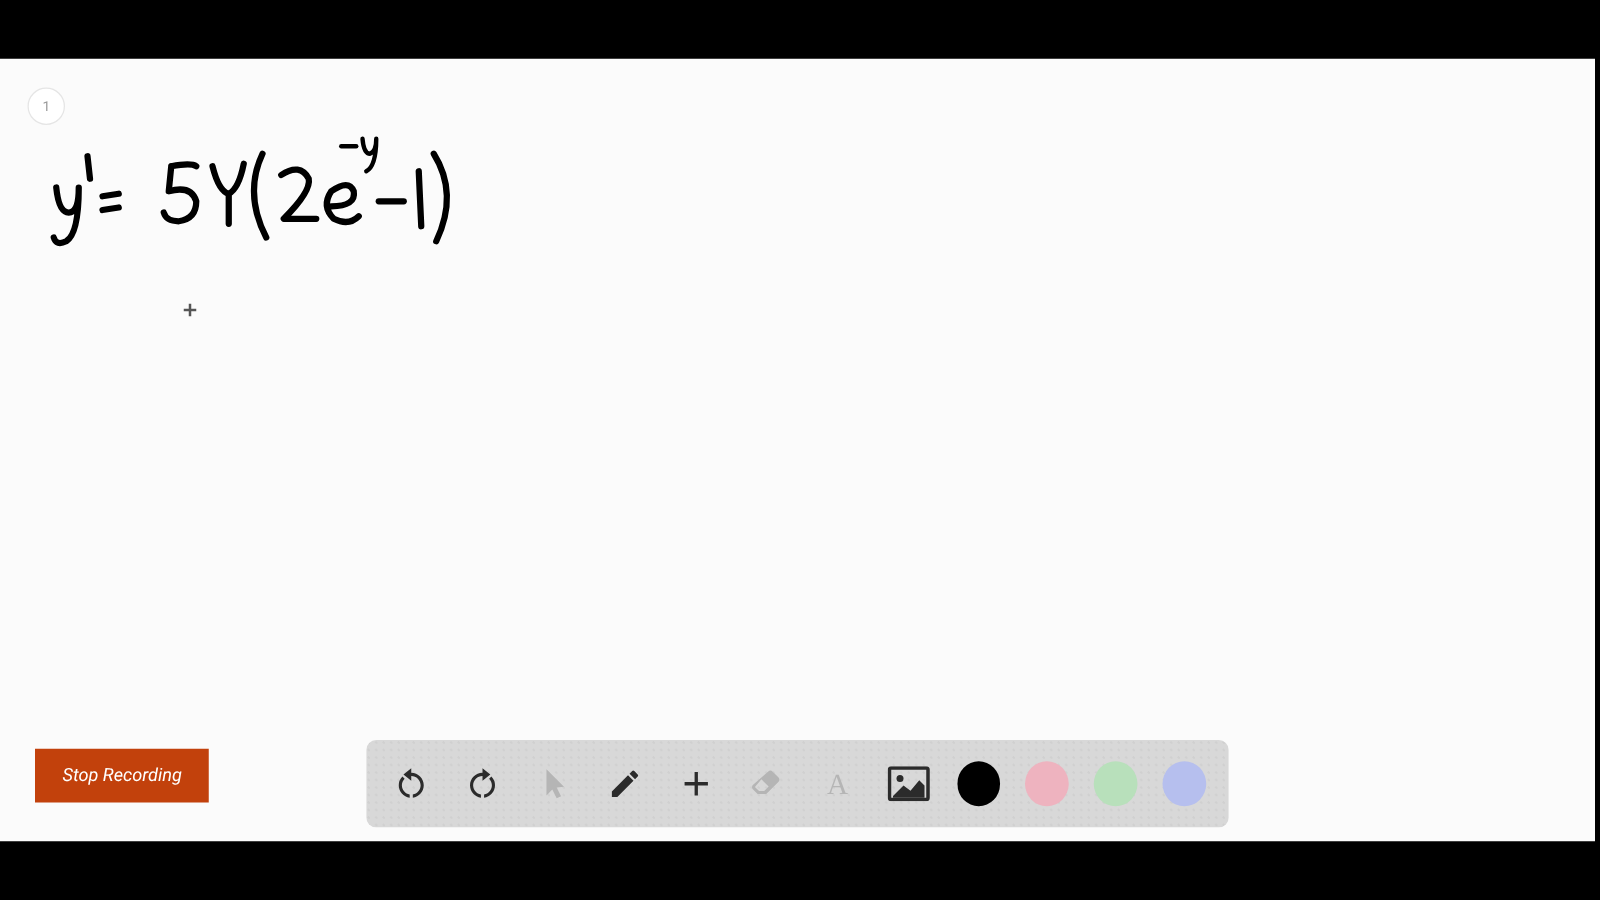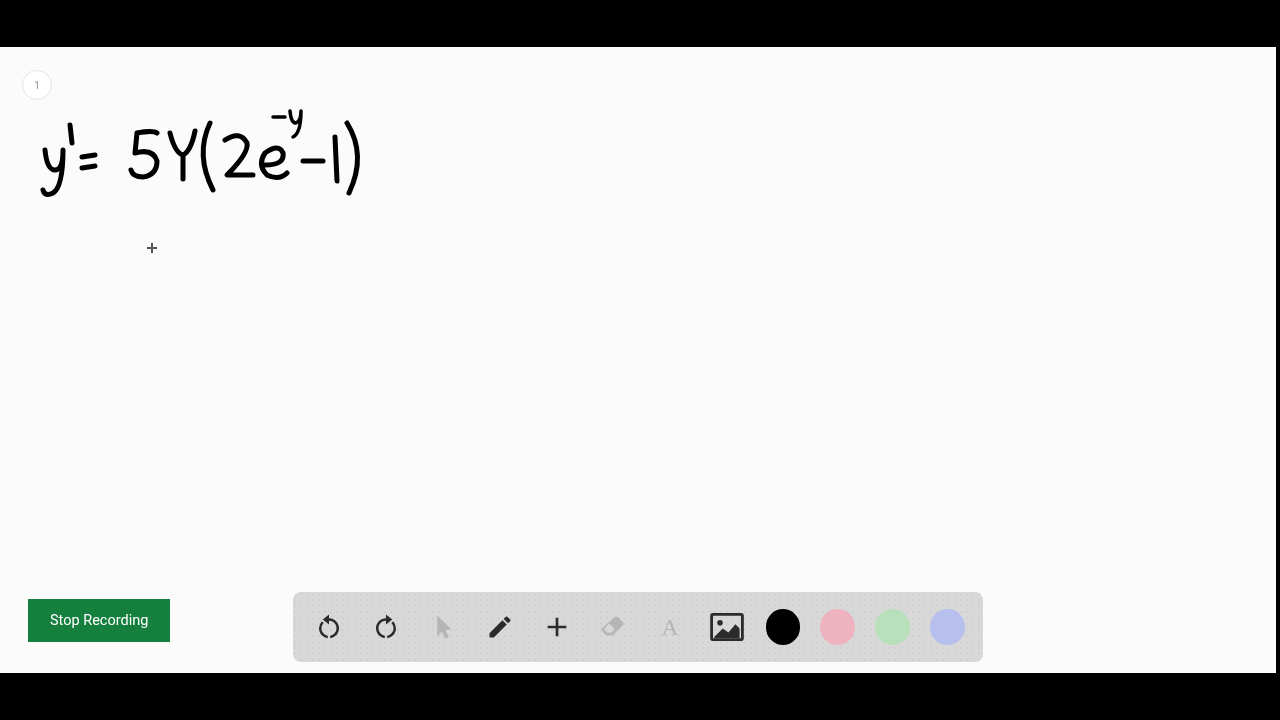--- a/index.html
+++ b/index.html
@@ -68,28 +68,29 @@
     .cursor-cross::after {
       top: 4px;
       left: 0;
       width: 10px;
       height: 1.5px;
     }
     .stop-recording-btn {
       position: absolute;
       left: 28px;
       bottom: 78px;
-      background: #15803d;
+      background: #c2410c;
       color: #fff;
       border: none;
       padding: 13px 22px;
       font-size: 14.5px;
       cursor: pointer;
       z-index: 20;
       font-family: inherit;
+      font-style: italic;
     }
     .toolbar {
       position: absolute;
       left: 293px;
       bottom: 58px;
       width: 690px;
       height: 70px;
       background: #d8d8d8;
       background-image:
         radial-gradient(circle at 2px 2px, rgba(0,0,0,0.04) 1px, transparent 1px);

